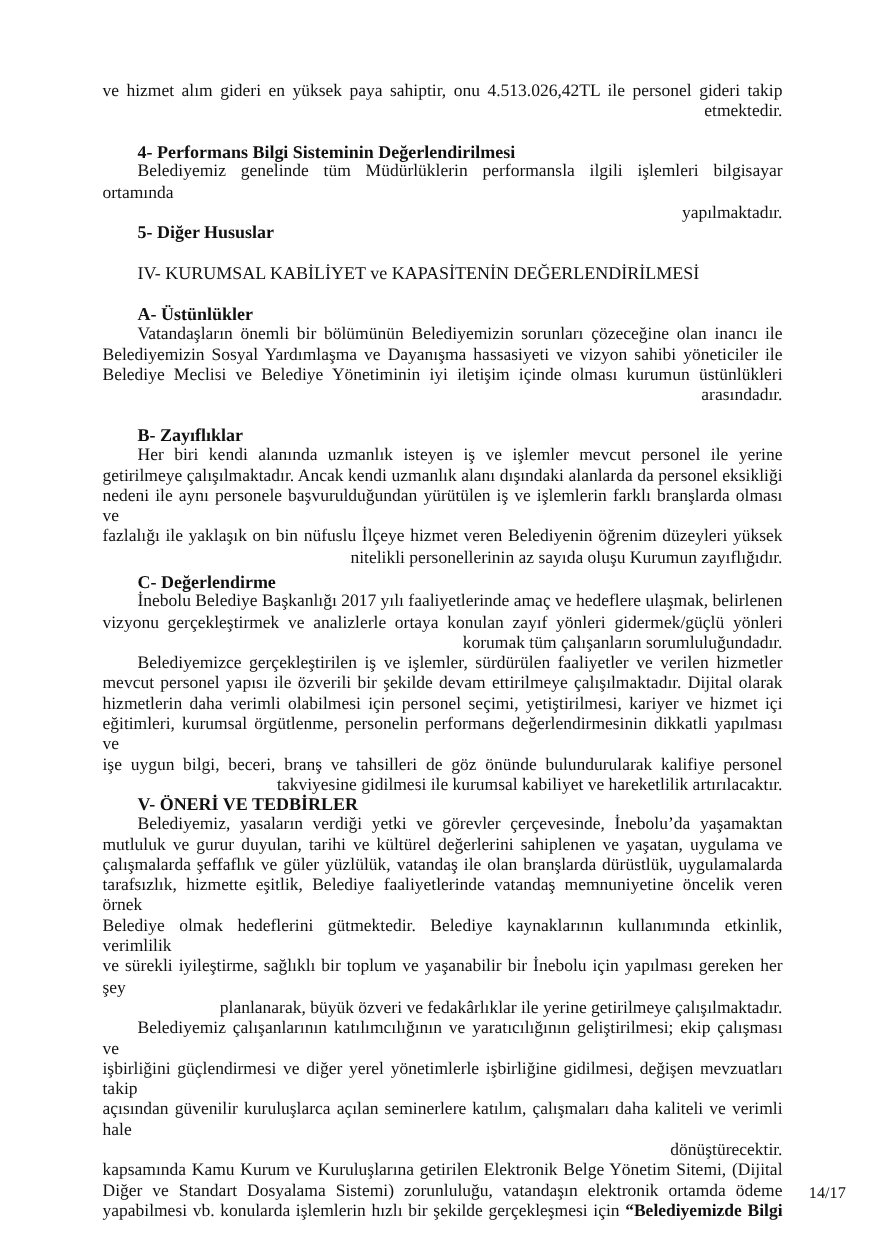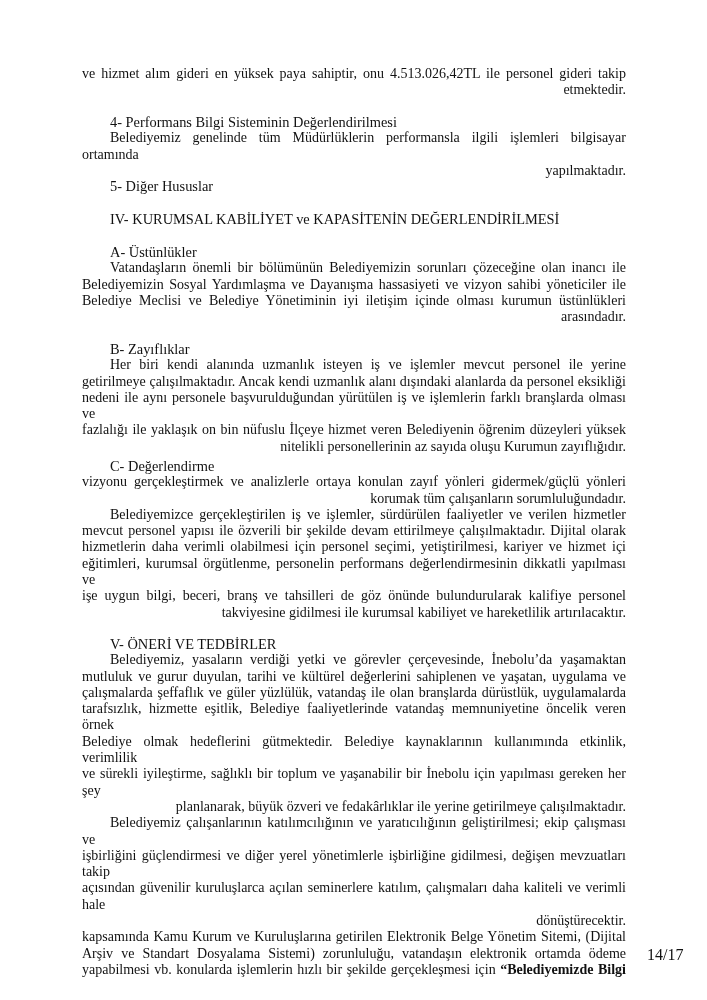--- a/index.html
+++ b/index.html
@@ -1,24 +1,24 @@
 <!DOCTYPE html>
 <html><head>
   <meta charset="utf-8">
   <style>
     html, body { margin: 0; padding: 0; background: #ffffff; }
     body { width: 707px; height: 1000px; position: relative; overflow: hidden;
       font-family: "Liberation Serif", "DejaVu Serif", serif; color: #111; }
     .page { position: absolute; left: 82px; top: 0; width: 544px; }
     .p { font-size: 14px; line-height: 16.3px; text-align: justify; margin: 0; }
-    .h { font-size: 14.4px; line-height: 16.3px; font-weight: normal; margin: 0; padding-left: 28px; }
+    .h { font-size: 14.4px; line-height: 16.3px; font-weight: bold; margin: 0; padding-left: 28px; }
     .h.plain { font-weight: normal; }
     .fixed-line { display: block; text-align: justify; text-align-last: justify; }
     .fl-end { display: block; text-align: right; }
-    .pagenum { position: absolute; left: 647px; top: 946px; font-size: 16px; font-family: "Liberation Serif", serif; }
+    .pagenum { position: absolute; left: 647px; top: 946px; font-size: 13px; font-family: "Liberation Serif", serif; }
     b { font-weight: bold; }
   </style>
 </head>
 <body>
 
 <div class="page">
 
   <div style="position:absolute; top:66px; width:544px;">
     <span class="p fixed-line">ve hizmet alım gideri en yüksek paya sahiptir, onu 4.513.026,42TL ile personel gideri takip</span>
     <span class="p fl-end">etmektedir.</span>
@@ -50,20 +50,21 @@
     <div class="h">B-  Zayıflıklar</div>
     <span class="p fixed-line" style="text-indent:28px">Her biri kendi alanında uzmanlık isteyen iş ve işlemler mevcut personel ile yerine</span>
     <span class="p fixed-line">getirilmeye çalışılmaktadır. Ancak kendi uzmanlık alanı dışındaki alanlarda da personel eksikliği</span>
     <span class="p fixed-line">nedeni ile aynı personele başvurulduğundan yürütülen iş ve işlemlerin farklı branşlarda olması ve</span>
     <span class="p fixed-line">fazlalığı ile yaklaşık on bin nüfuslu İlçeye hizmet veren Belediyenin öğrenim düzeyleri yüksek</span>
     <span class="p fl-end">nitelikli personellerinin az sayıda oluşu Kurumun zayıflığıdır.</span>
   </div>
 
   <div style="position:absolute; top:458px; width:544px;">
     <div class="h">C- Değerlendirme</div>
+    <span class="p fixed-line" style="text-indent:28px">İnebolu Belediye Başkanlığı 2017 yılı faaliyetlerinde amaç ve hedeflere ulaşmak, belirlenen</span>
     <span class="p fixed-line">vizyonu gerçekleştirmek ve analizlerle ortaya konulan zayıf yönleri gidermek/güçlü yönleri</span>
     <span class="p fl-end">korumak tüm çalışanların sorumluluğundadır.</span>
     <span class="p fixed-line" style="text-indent:28px">Belediyemizce gerçekleştirilen iş ve işlemler, sürdürülen faaliyetler ve verilen hizmetler</span>
     <span class="p fixed-line">mevcut personel yapısı ile özverili bir şekilde devam ettirilmeye çalışılmaktadır. Dijital olarak</span>
     <span class="p fixed-line">hizmetlerin daha verimli olabilmesi için personel seçimi, yetiştirilmesi, kariyer ve hizmet içi</span>
     <span class="p fixed-line">eğitimleri, kurumsal örgütlenme, personelin performans değerlendirmesinin dikkatli yapılması ve</span>
     <span class="p fixed-line">işe uygun bilgi, beceri, branş ve tahsilleri de göz önünde bulundurularak kalifiye personel</span>
     <span class="p fl-end">takviyesine gidilmesi ile kurumsal kabiliyet ve hareketlilik artırılacaktır.</span>
   </div>
 
@@ -74,20 +75,20 @@
     <span class="p fixed-line">çalışmalarda şeffaflık ve güler yüzlülük, vatandaş ile olan branşlarda dürüstlük, uygulamalarda</span>
     <span class="p fixed-line">tarafsızlık, hizmette eşitlik, Belediye faaliyetlerinde vatandaş memnuniyetine öncelik veren örnek</span>
     <span class="p fixed-line">Belediye olmak hedeflerini gütmektedir. Belediye kaynaklarının kullanımında etkinlik, verimlilik</span>
     <span class="p fixed-line">ve sürekli iyileştirme, sağlıklı bir toplum ve yaşanabilir bir İnebolu için yapılması gereken her şey</span>
     <span class="p fl-end">planlanarak, büyük özveri ve fedakârlıklar ile yerine getirilmeye çalışılmaktadır.</span>
     <span class="p fixed-line" style="text-indent:28px">Belediyemiz çalışanlarının katılımcılığının ve yaratıcılığının geliştirilmesi; ekip çalışması ve</span>
     <span class="p fixed-line">işbirliğini güçlendirmesi ve diğer yerel yönetimlerle işbirliğine gidilmesi, değişen mevzuatları takip</span>
     <span class="p fixed-line">açısından güvenilir kuruluşlarca açılan seminerlere katılım, çalışmaları daha kaliteli ve verimli hale</span>
     <span class="p fl-end">dönüştürecektir.</span>
     <span class="p fixed-line">kapsamında Kamu Kurum ve Kuruluşlarına getirilen Elektronik Belge Yönetim Sitemi, (Dijital</span>
-    <span class="p fixed-line">Arşiv ve Standart Dosyalama Sistemi) zorunluluğu, vatandaşın elektronik ortamda ödeme</span>
+    <span class="p fixed-line">Diğer ve Standart Dosyalama Sistemi) zorunluluğu, vatandaşın elektronik ortamda ödeme</span>
     <span class="p fixed-line"><span>yapabilmesi vb. konularda işlemlerin hızlı bir şekilde gerçekleşmesi için </span><b>“Belediyemizde Bilgi</b></span>
 
   </div>
 
 </div>
 
 <div class="pagenum">14/17</div>
 
 </body></html>

